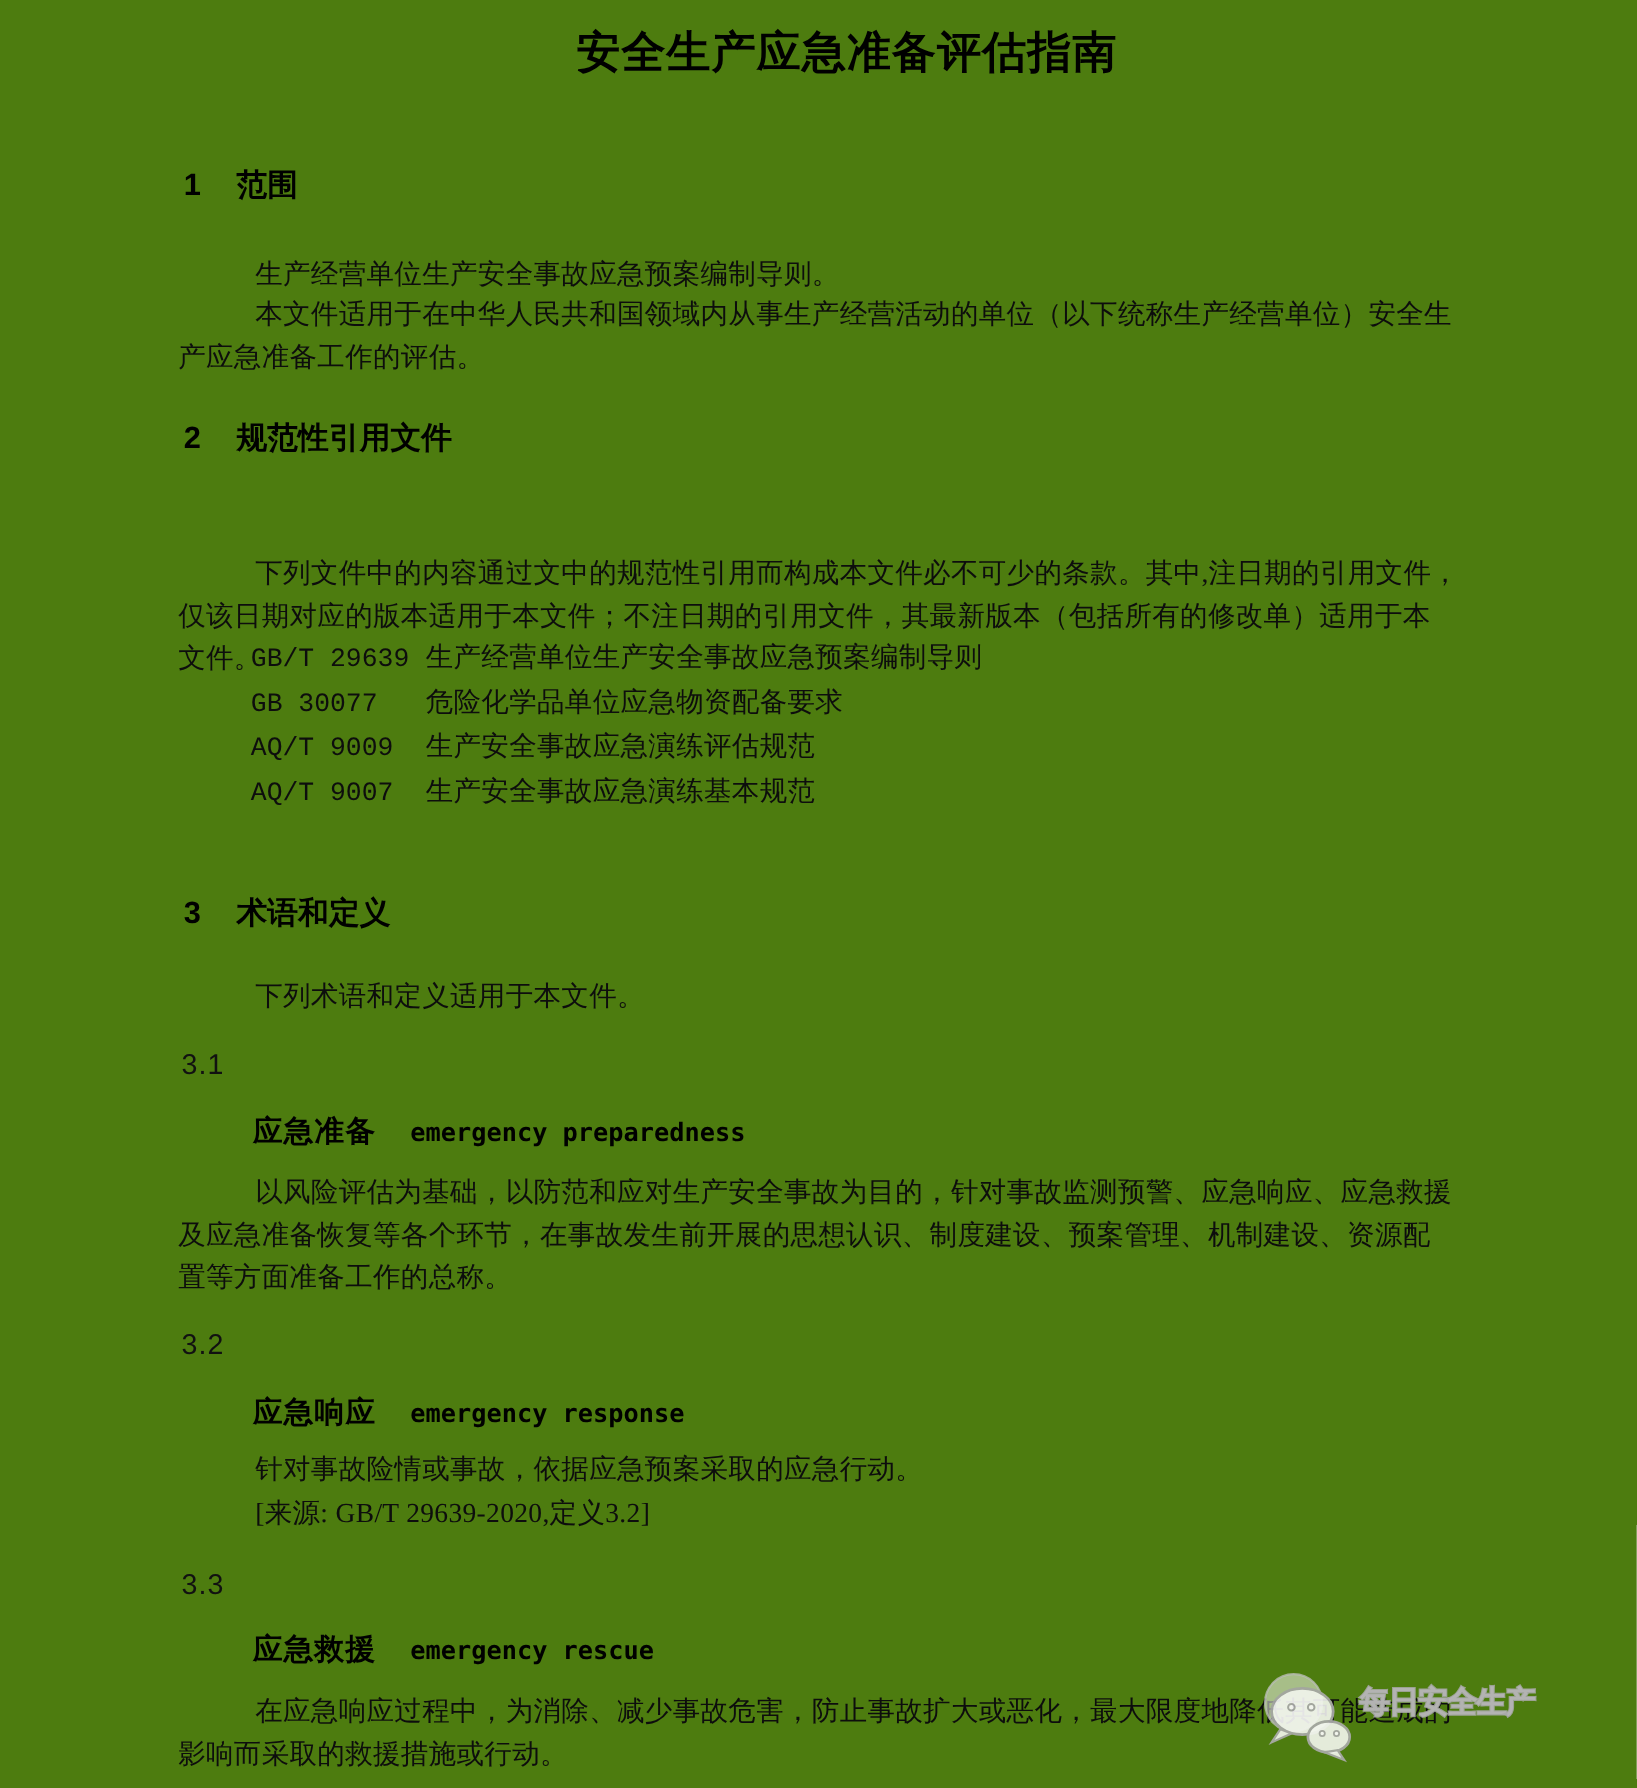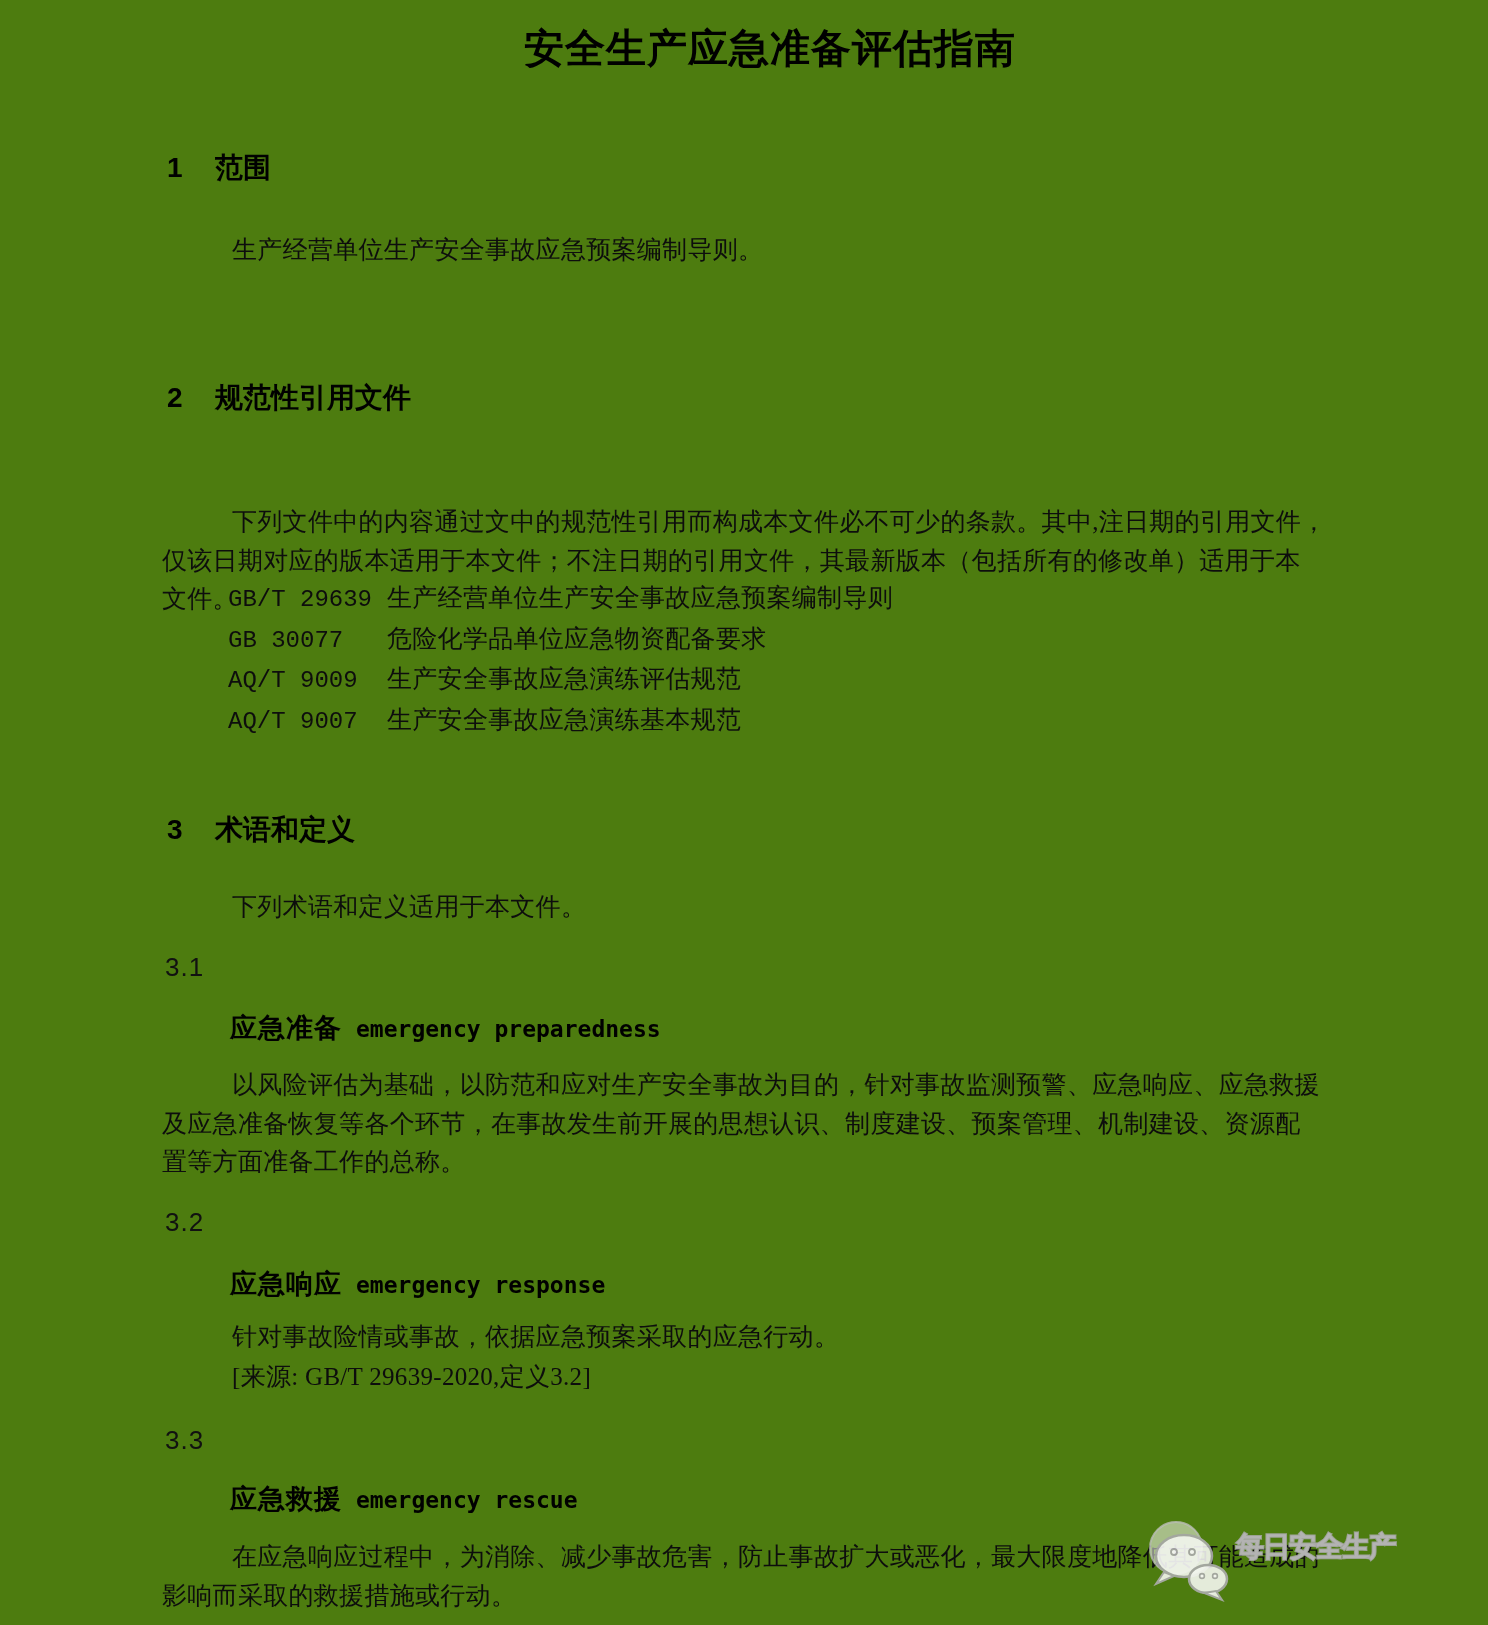--- a/index.html
+++ b/index.html
@@ -49,21 +49,21 @@
   }
   .pos-n31{top:948px;} .pos-n32{top:1203px;} .pos-n33{top:1421px;}
   .term-line{position:absolute;left:230px;line-height:40px;white-space:nowrap;}
   .pos-t1{top:1008px;} .pos-t2{top:1264px;} .pos-t3{top:1479px;}
   .term-zh{
     font-family:"Liberation Sans", sans-serif;
     font-weight:700;font-size:27px;color:#000;letter-spacing:1px;
   }
   .term-en{
     font-family:"DejaVu Sans Mono", "Liberation Mono", monospace;
-    font-weight:700;font-size:23px;margin-left:14px;color:#000;
+    font-weight:700;font-size:23px;margin-left:31px;color:#000;
   }
   .pos-d1{top:1066px;} .pos-d2{top:1318px;} .pos-src{top:1358px;} .pos-d3{top:1538px;}
   .watermark{
     position:absolute;left:1146px;top:1512px;width:330px;height:110px;
     z-index:5;pointer-events:none;
   }
   .wm-icon{position:absolute;left:0;top:4px;opacity:0.92;}
   .wm-text{
     position:absolute;left:90px;top:11px;
     font-family:"Liberation Sans", sans-serif;
@@ -78,20 +78,22 @@
 <body>
 
 <div class="page">
 
   <div class="doc-title">安全生产应急准备评估指南</div>
 
   <div class="sec-heading pos-h1">
     <span class="sec-no">1</span><span class="sec-title">范围</span>
   </div>
   <div class="para pos-p1">生产经营单位生产安全事故应急预案编制导则。</div>
+  <div class="para pos-p2">本文件适用于在中华人民共和国领域内从事生产经营活动的单位（以下统称生产经营单位）安全生
+产应急准备工作的评估。</div>
 
   <div class="sec-heading pos-h2">
     <span class="sec-no">2</span><span class="sec-title">规范性引用文件</span>
   </div>
   <div class="para pos-p3">下列文件中的内容通过文中的规范性引用而构成本文件必不可少的条款。其中,注日期的引用文件，
 仅该日期对应的版本适用于本文件；不注日期的引用文件，其最新版本（包括所有的修改单）适用于本
 文件。</div>
 
   <div class="refs">
     <div class="ref-row">

